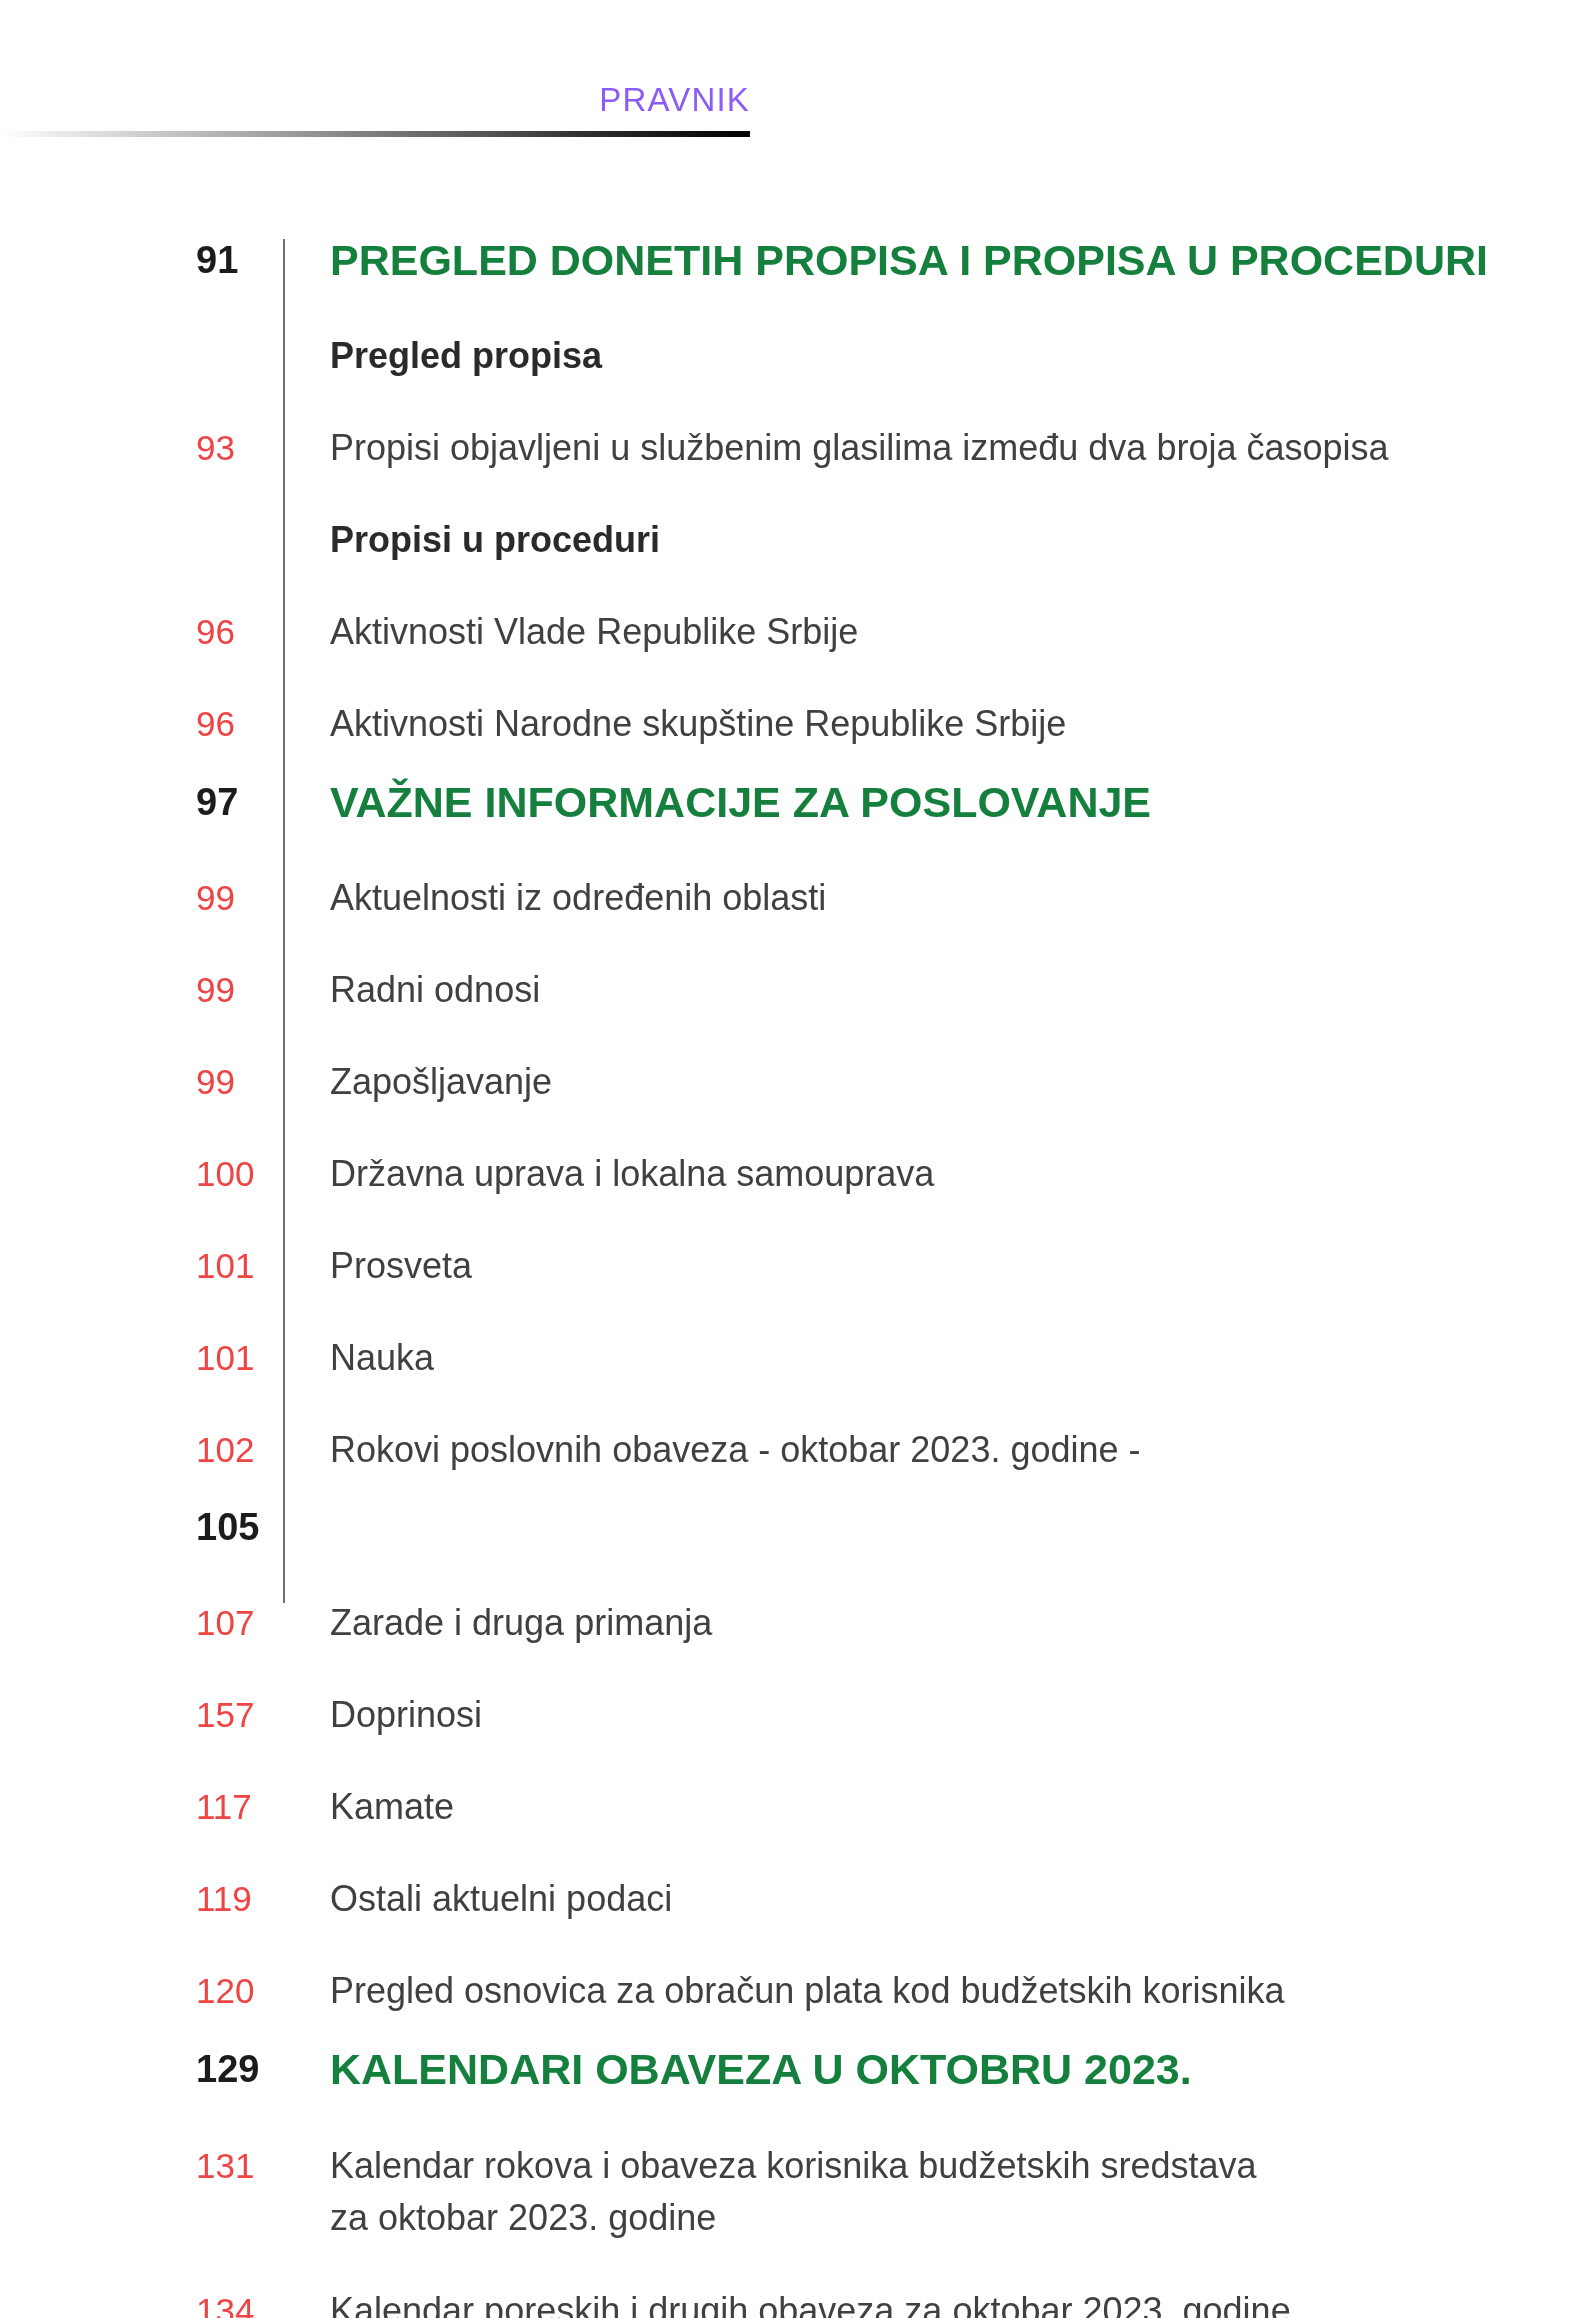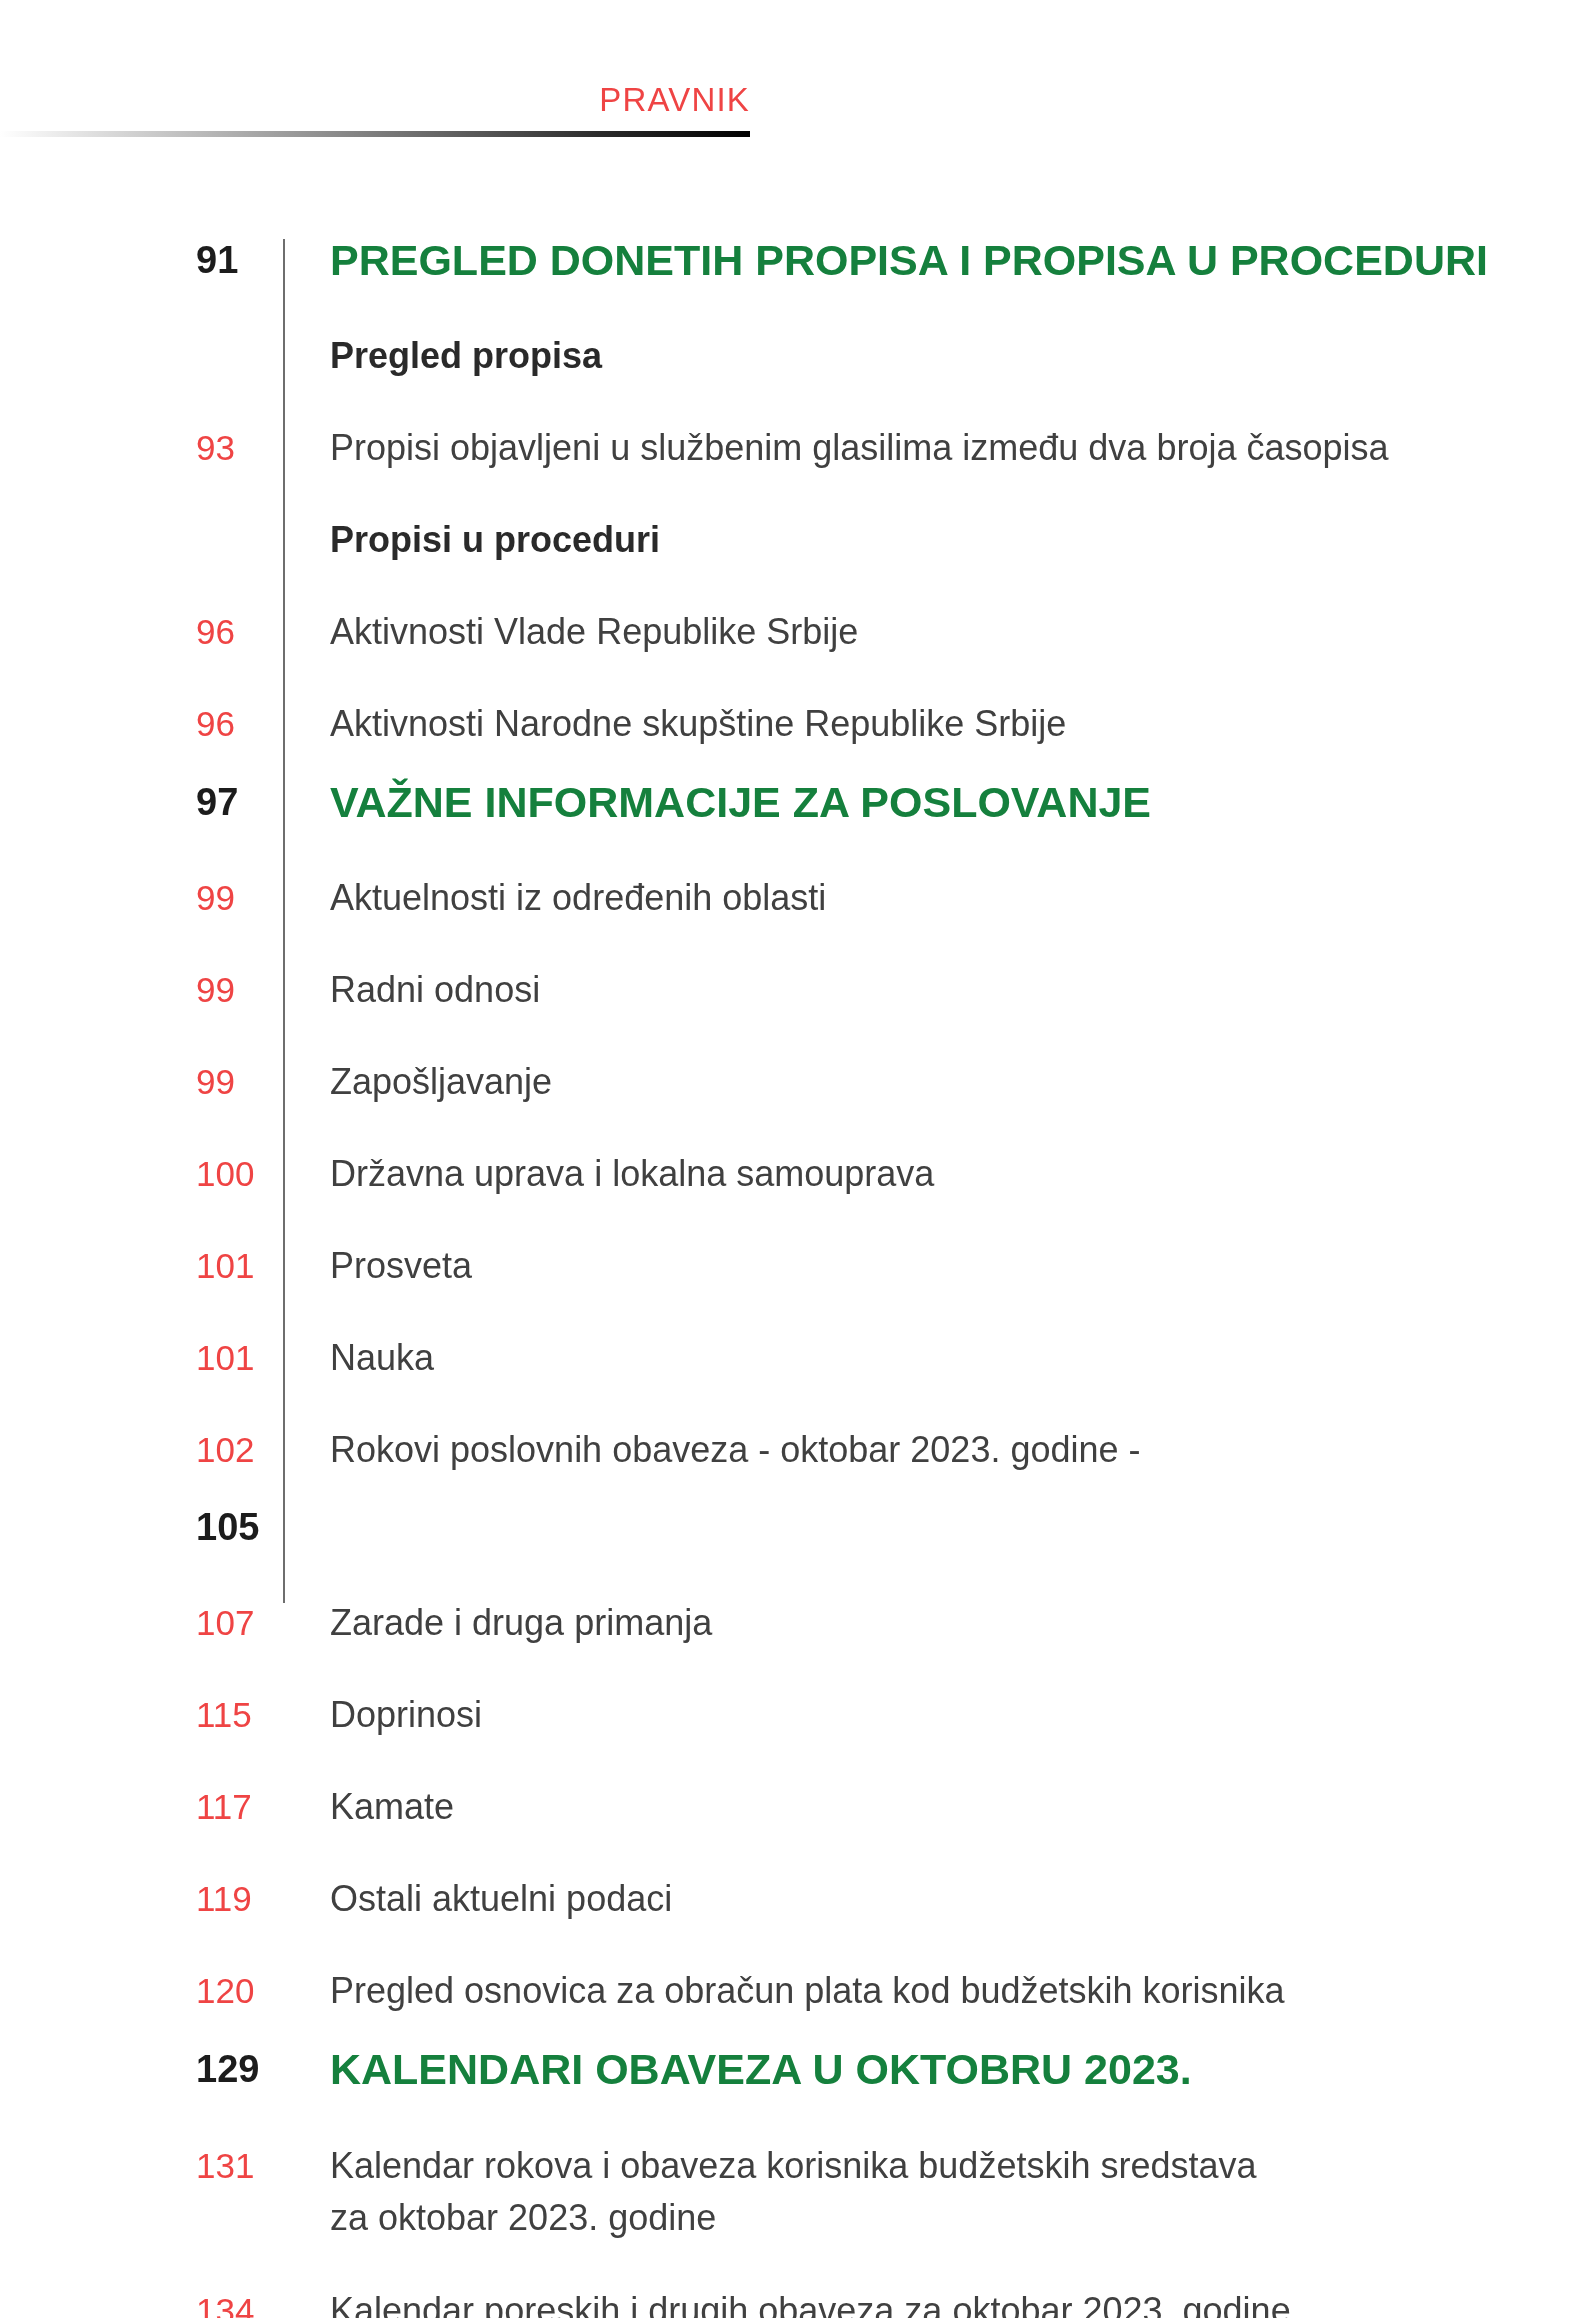--- a/index.html
+++ b/index.html
@@ -20,21 +20,21 @@
   .masthead {
     position: absolute;
     top: 80px;
     left: 0;
     width: 750px;
     text-align: right;
     font-size: 33px;
     line-height: 39px;
     font-weight: 400;
     letter-spacing: 1.2px;
-    color: #ef4444;
+    color: #8b5cf6;
   }
   .masthead-rule {
     position: absolute;
     top: 131px;
     left: 0;
     width: 750px;
     height: 5.7px;
     background: linear-gradient(90deg, #ffffff 0%, #8a8a8a 45%, #2b2b2b 80%, #000000 100%);
   }
 
@@ -189,21 +189,21 @@
   <div class="row section">
     <div class="num">105</div>
   </div>
 
   <div class="row">
     <div class="num">107</div>
     <div class="title">Zarade i druga primanja</div>
   </div>
 
   <div class="row">
-    <div class="num">115</div>
+    <div class="num">157</div>
     <div class="title">Doprinosi</div>
   </div>
 
   <div class="row">
     <div class="num">117</div>
     <div class="title">Kamate</div>
   </div>
 
   <div class="row">
     <div class="num">119</div>

